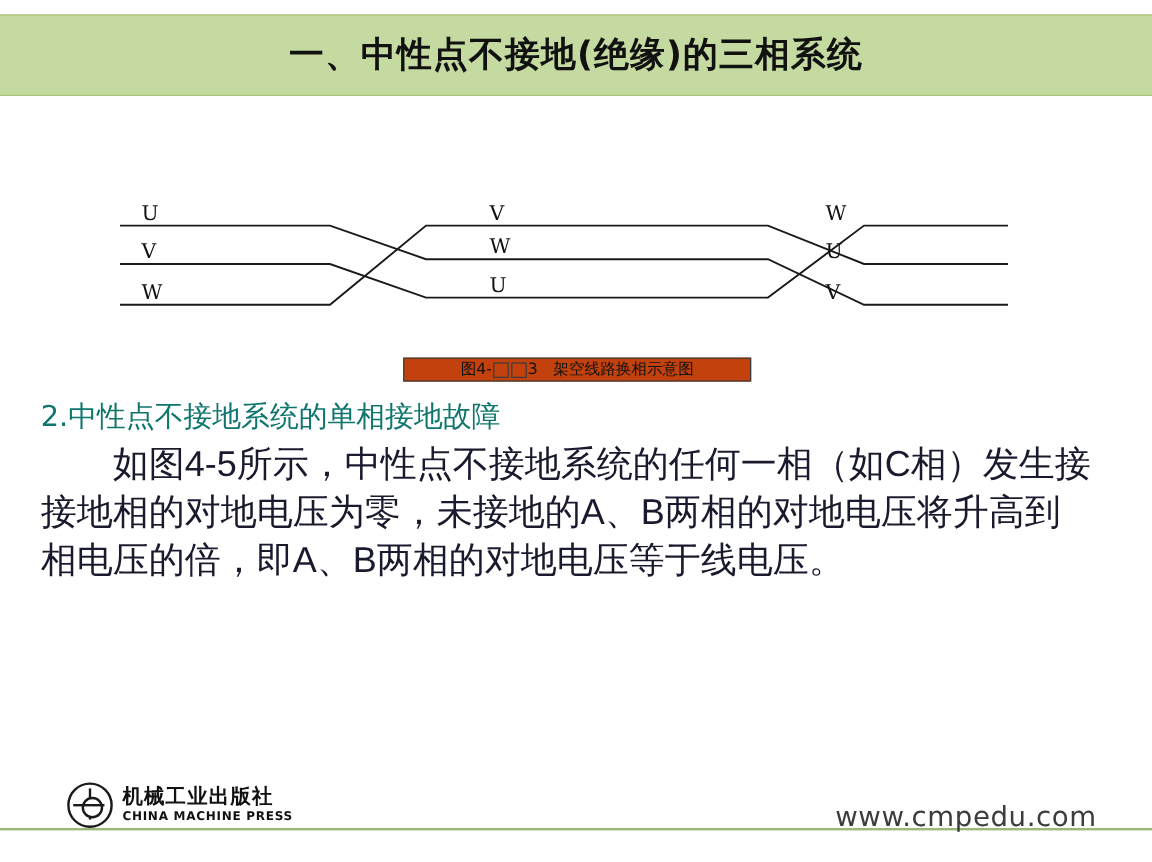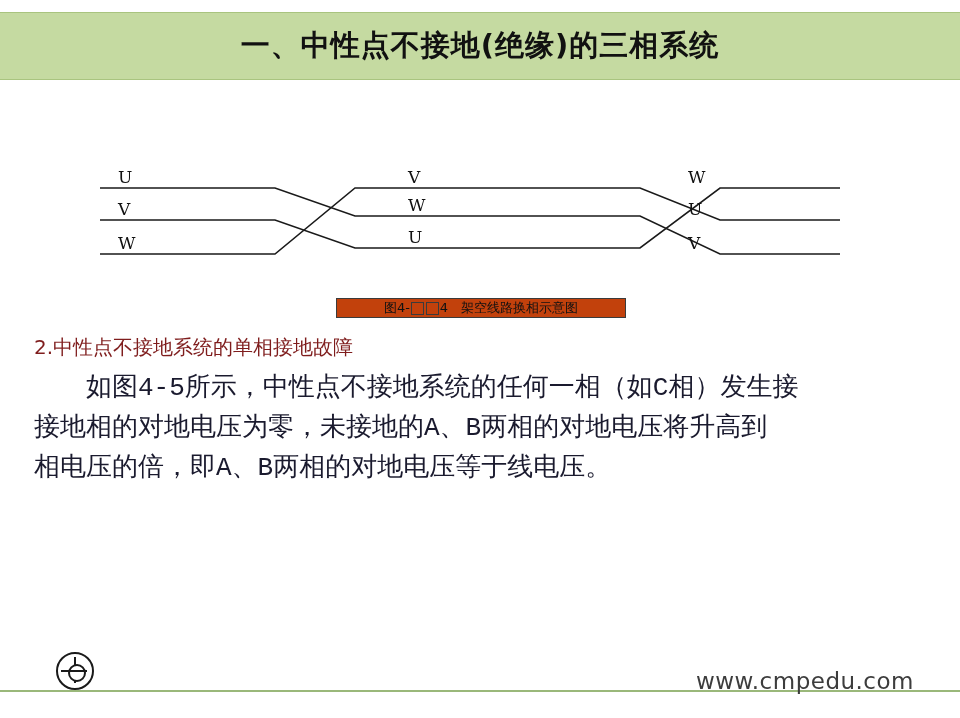--- a/index.html
+++ b/index.html
@@ -79,30 +79,30 @@
     vertical-align: -1px;
   }
   
   .body-block {
     position: absolute;
     left: 34px;
     top: 328px;
     width: 900px;
   }
   .body-line {
-    font-family: Liberation Mono, monospace;
-    font-size: 26px;
+    font-family: Liberation Sans, sans-serif;
+    font-size: 30px;
     color: #1a1a2e;
     line-height: 40px;
     white-space: nowrap;
   }
   .heading-line {
     font-family: "DejaVu Sans", sans-serif;
-    font-size: 20px;
-    color: #7f1d1d;
+    font-size: 24px;
+    color: #0f766e;
     line-height: 38px;
     white-space: nowrap;
   }
   .para {
     margin-top: 2px;
   }
   
   .footer-rule {
     position: absolute;
     left: 0;
@@ -226,33 +226,37 @@
       <text class="lbl" x="588" y="15">W</text>
       <text class="lbl" x="588" y="47">U</text>
       <text class="lbl" x="588" y="81">V</text>
     </svg>
   </div>
 
   <div class="figure-caption">
     <span>图4-</span>
       <span class="cap-box"></span>
       <span class="cap-box"></span>
-      <span>4　架空线路换相示意图</span>
+      <span>3　架空线路换相示意图</span>
   </div>
 
   <div class="body-block">
     <div class="heading-line">2.中性点不接地系统的单相接地故障</div>
     <div class="body-line para">　　如图4-5所示，中性点不接地系统的任何一相（如C相）发生接</div>
     <div class="body-line">接地相的对地电压为零，未接地的A、B两相的对地电压将升高到</div>
     <div class="body-line">相电压的倍，即A、B两相的对地电压等于线电压。</div>
   </div>
 
   <div class="footer-rule"></div>
 
   <div class="logo-wrap">
     <div class="logo-mark">
       <div class="logo-inner"></div>
     </div>
+    <div class="logo-text">
+      <div class="logo-cn">机械工业出版社</div>
+      <div class="logo-en">CHINA MACHINE PRESS</div>
+    </div>
   </div>
 
   <div class="site-url">www.cmpedu.com</div>
 
 </div>
 
 </body></html>

